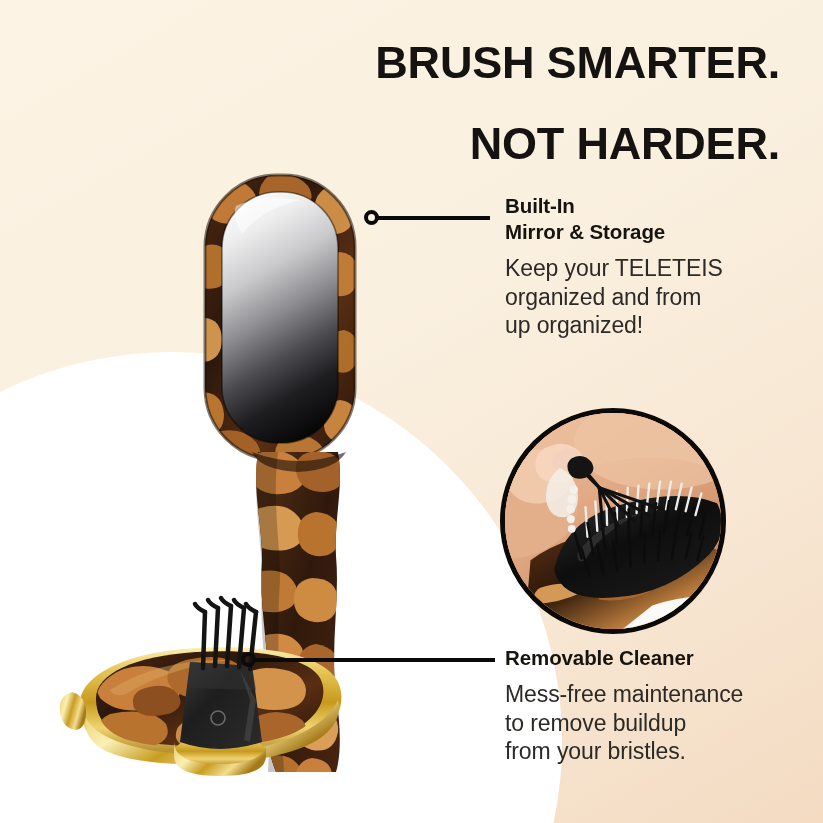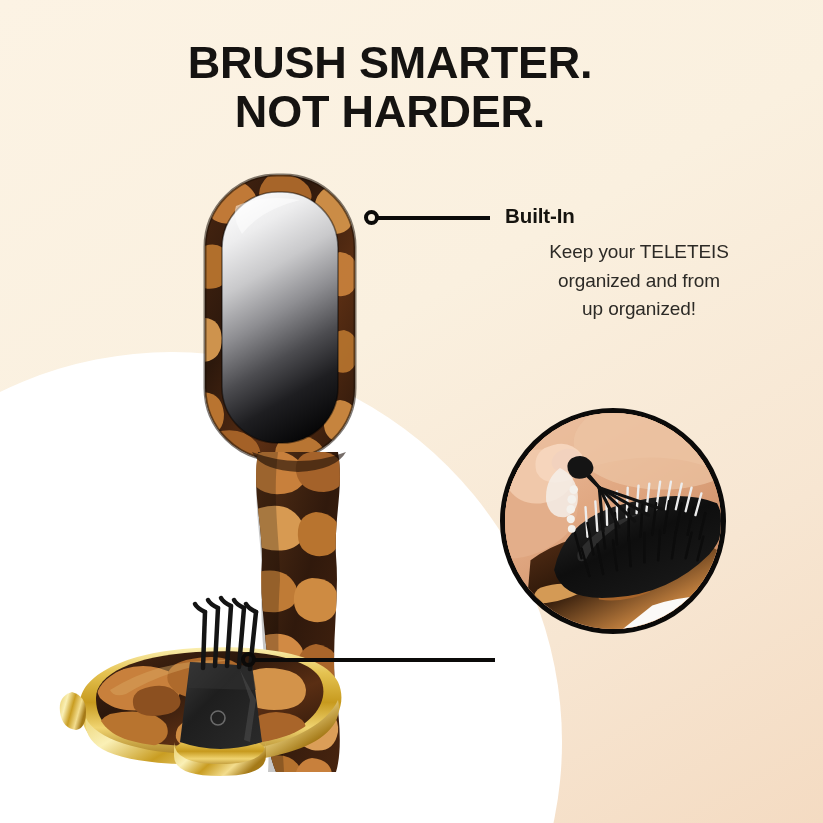--- a/index.html
+++ b/index.html
@@ -22,51 +22,50 @@
     position:absolute;
     left:-218px; top:352px;
     width:780px; height:780px;
     border-radius:50%;
     background:#FFFFFF;
   }
 
   
   .headline{
     position:absolute; left:0; top:38px; width:780px;
-    text-align:center;
+    text-align:right;
     color:#151311;
     font-weight:800;
     font-size:45px;
     line-height:49px;
     letter-spacing:-0.2px;
   }
-  .headline .l2{ display:block; }
+  .headline .l2{ display:block;margin-top:32px; }
 
   
   .product{ position:absolute; left:0; top:0; width:823px; height:823px; }
 
   
   .callout{ position:absolute; width:268px; }
   .callout .c-title{
     color:#16140F;
     font-weight:800;
     font-size:20.5px;
     line-height:26px;
     letter-spacing:-0.1px;
   }
   .callout .c-body{
     margin-top:9px;
     color:#2C2A26;
     font-weight:400;
-    font-size:19px;
+    font-size:23px;
     line-height:28.5px;
     letter-spacing:-0.1px;
-    text-align:center;
-  }
-  #callout-1{ left:505px; top:203px; }
+  }
+  #callout-1{ left:505px; top:193px; }
   #callout-2{ left:505px; top:645px; }
 
   
   .leader{ position:absolute; height:4px; background:#0B0A09; }
   .leader-ring{
     position:absolute;
     width:15px; height:15px; border-radius:50%;
     border:4px solid #0B0A09;
     background:transparent;
   }
@@ -374,22 +373,33 @@
   </div>
 
   <div class="leader" id="leader-line-1"></div>
   <div class="leader-ring" id="leader-ring-1"></div>
   <div class="leader" id="leader-line-2"></div>
   <div class="leader-ring" id="leader-ring-2"></div>
 
   <div class="callout" id="callout-1">
     <div class="c-title">
       <span>Built-In</span><br>
+      <span>Mirror &amp; Storage</span>
     </div>
     <div class="c-body">
       <span>Keep your TELETEIS</span><br>
       <span>organized and from</span><br>
       <span>up organized!</span>
     </div>
   </div>
 
+  <div class="callout" id="callout-2">
+    <div class="c-title">
+      <span>Removable Cleaner</span>
+    </div>
+    <div class="c-body">
+      <span>Mess-free maintenance</span><br>
+      <span>to remove buildup</span><br>
+      <span>from your bristles.</span>
+    </div>
+  </div>
 
 </div>
 
 </body></html>

